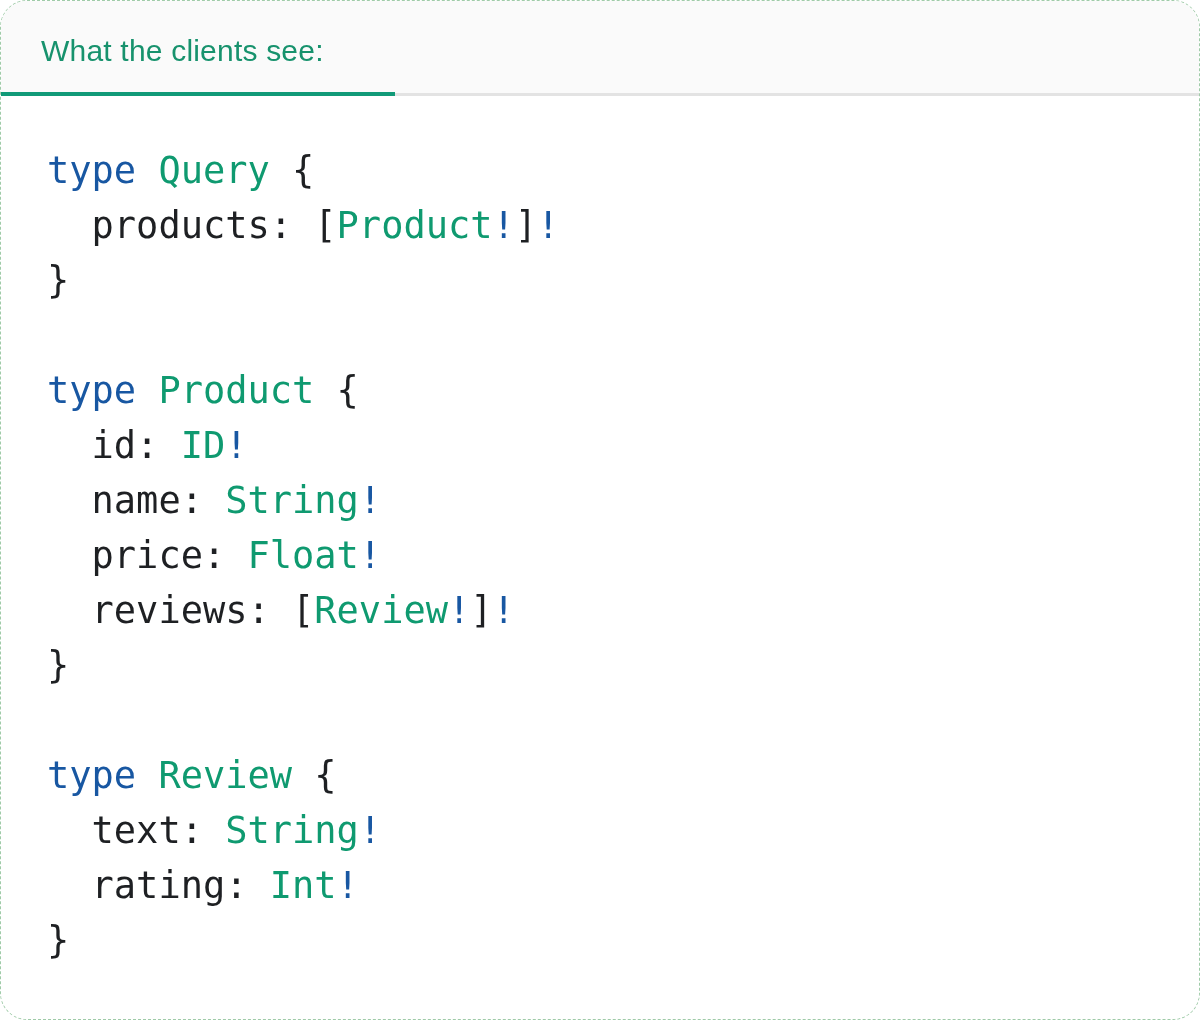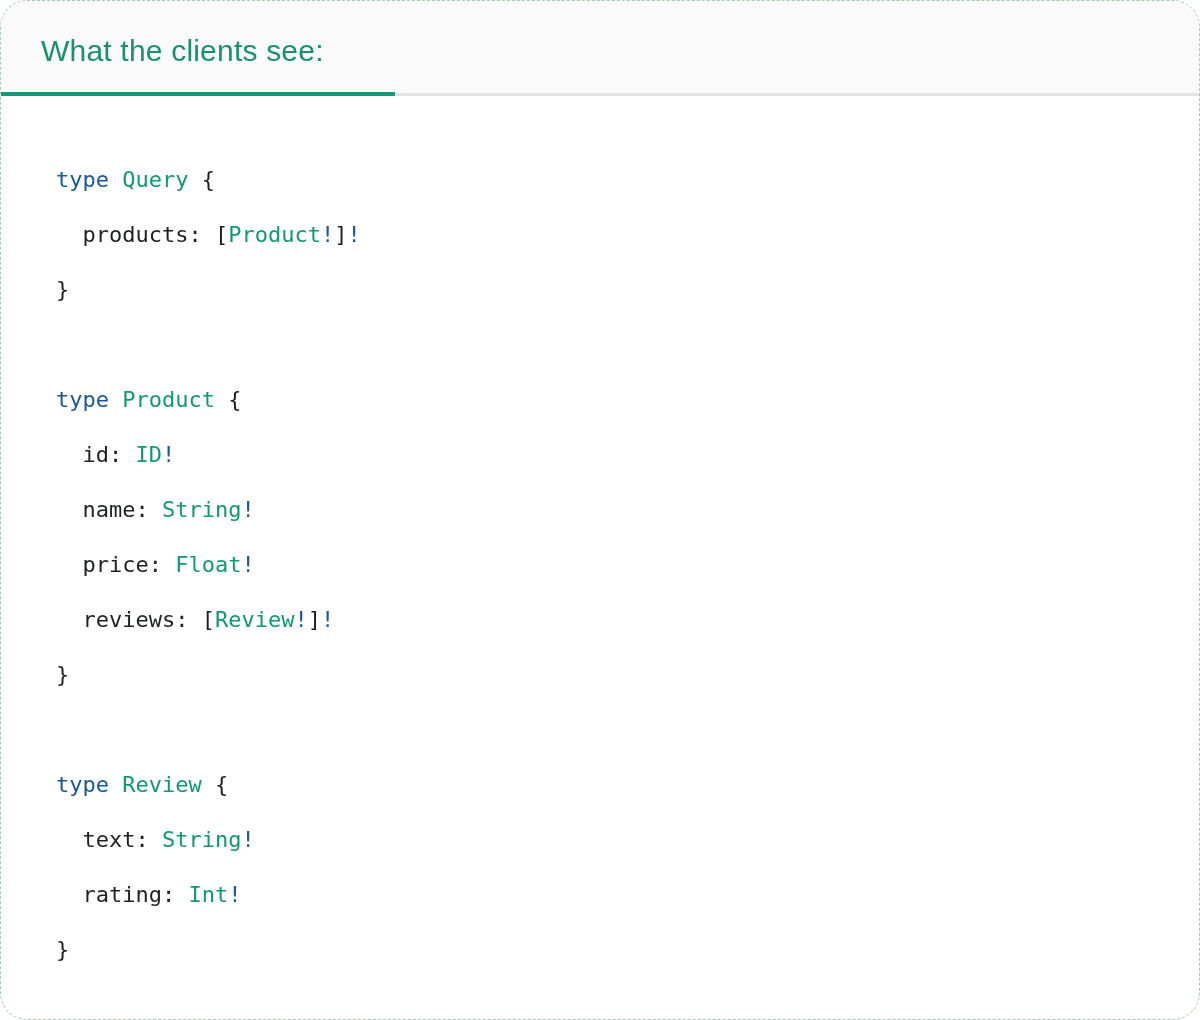--- a/index.html
+++ b/index.html
@@ -56,23 +56,23 @@
     bottom: -3px;
     width: 394px;
     height: 4px;
     background: var(--tab-underline, #119A78);
     z-index: 2;
   }
   .code-area {
     padding: 39px 0 0 38px;
   }
   .code-block {
-    margin: 17px;
+    margin: 8px;
     font-family: "DejaVu Sans Mono", "Liberation Mono", monospace;
-    font-size: 22px;
+    font-size: 37px;
     font-weight: 500;
     line-height: 55px;
     color: var(--code-text, #1E2023);
   }
   .code-block .line { white-space: pre; }
   .code-block .kw { color: var(--keyword-blue, #1857A2); }
   .code-block .ty { color: var(--type-green, #0F9A70); }
 </style>
 </head>
 <body>

